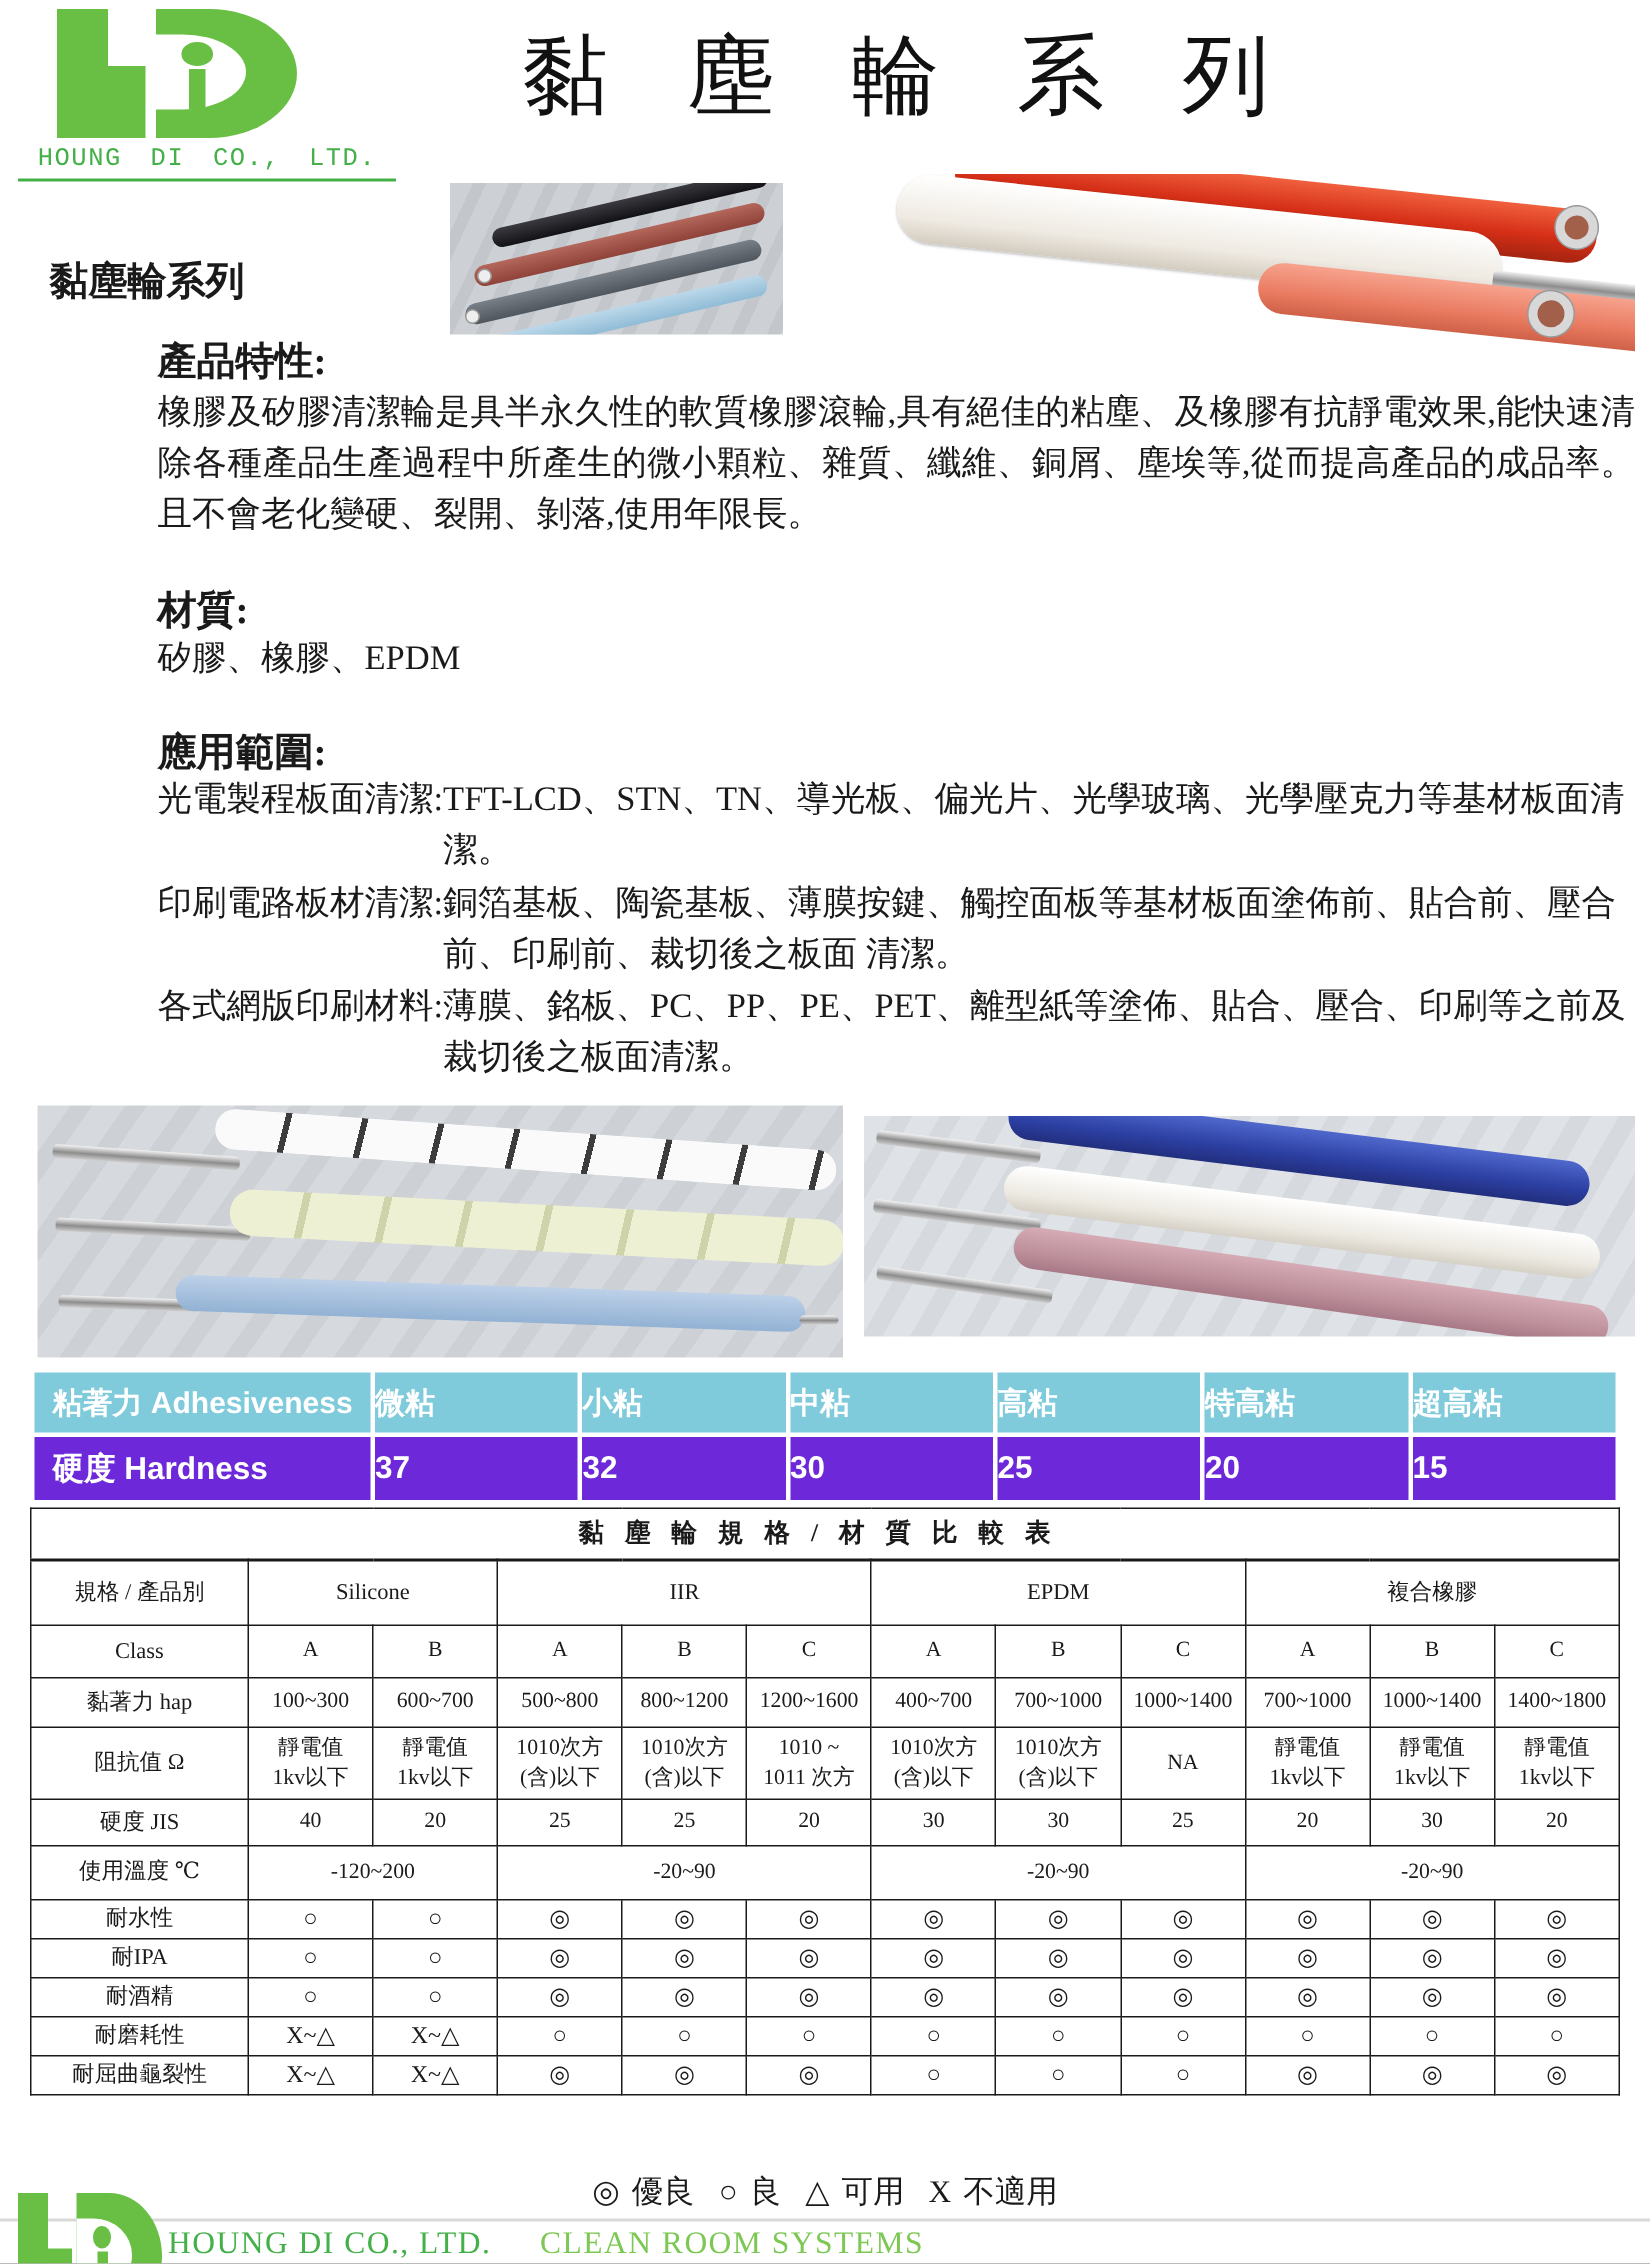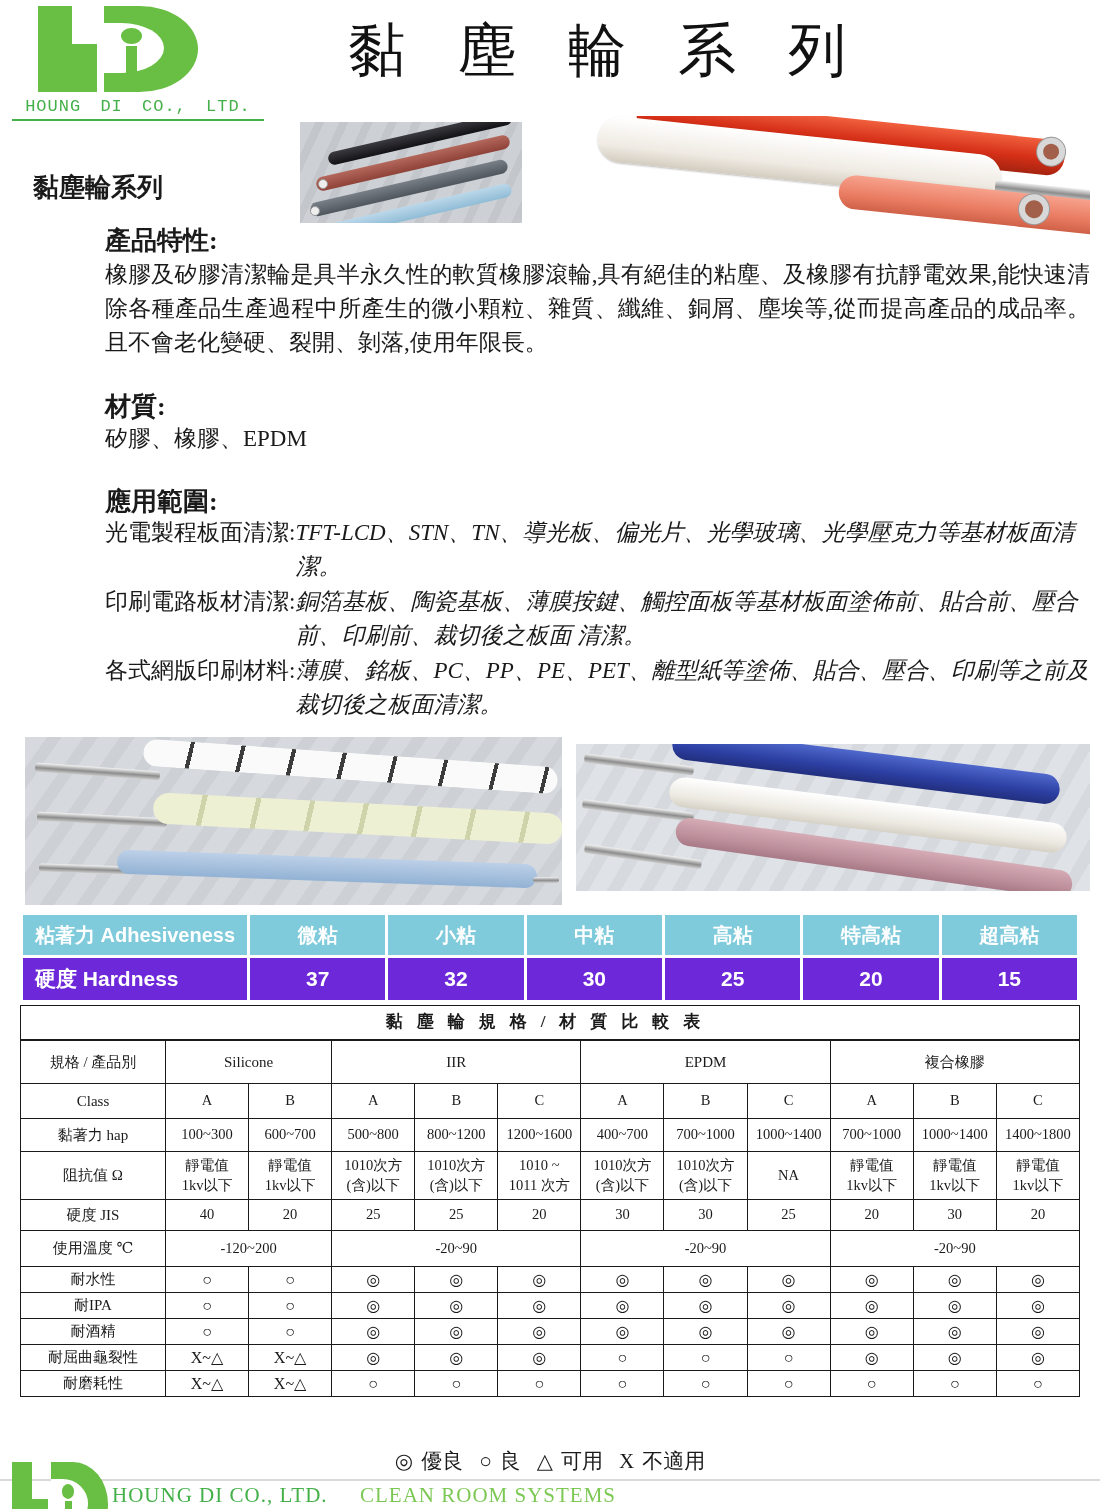--- a/index.html
+++ b/index.html
@@ -43,26 +43,26 @@
   .img-bot-right { left:576px; top:744px; width:514px; height:147px;
     background:repeating-linear-gradient(120deg,#dfe2e6 0 16px,#d6d9de 16px 28px); }
   .cap { position:absolute; width:10px; height:10px; border-radius:50%; background:#eee; border:1px solid #999; }
   
   .series-heading { position:absolute; left:33px; top:170px; font-size:26px; font-weight:700; }
   .sec-h { position:absolute; font-size:26px; font-weight:700; }
   .body-p { position:absolute; font-size:23px; line-height:34px; text-align:justify; }
   .apps { position:absolute; left:105px; top:516px; width:992px; }
   .app-row { display:flex; margin-bottom:1px; }
   .app-label { flex:0 0 auto; font-size:23px; line-height:34px; white-space:nowrap; }
-  .app-text { flex:1; font-size:23px; line-height:34px;font-style:italic; }
+  .app-text { flex:1; font-size:23px; line-height:34px; }
   
   .adh-table { position:absolute; left:20px; top:912px; width:1060px;
     border-collapse:separate; border-spacing:3px;
     font-family:"Liberation Sans","DejaVu Sans",sans-serif; table-layout:fixed; }
-  .adh-table td { text-align:center; vertical-align:middle; color:#fff; }
+  .adh-table td { text-align:left; vertical-align:middle; color:#fff; }
   .adh-table .lab { text-align:left; padding-left:12px; }
   .adh-table tr.hdr td { background:#7fcbdb; height:40px; font-size:20px; font-weight:700; }
   .adh-table tr.val td { background:#6d28d9; height:42px; font-size:21px; font-weight:700; }
   
   .spec-table { position:absolute; left:20px; top:1005px; width:1060px;
     border-collapse:collapse; table-layout:fixed;padding-left:22px; }
   .spec-table td { border:1px solid #1a1a1a; text-align:center; vertical-align:middle;
     font-size:14.5px; white-space:pre-line; line-height:1.35; }
   .spec-table .tl { font-size:17px; font-weight:700; letter-spacing:14px; height:34px; border-bottom:2px solid #1a1a1a; }
   .tr-group td { height:44px; font-size:15px; }
@@ -330,46 +330,46 @@
           <td>◎</td>
           <td>◎</td>
           <td>◎</td>
           <td>◎</td>
           <td>◎</td>
           <td>◎</td>
           <td>◎</td>
           <td>◎</td>
         </tr>
         <tr class="tr-sym">
+          <td class="rowlab">耐磨耗性</td>
+          <td>X~△</td>
+          <td>X~△</td>
+          <td>○</td>
+          <td>○</td>
+          <td>○</td>
+          <td>○</td>
+          <td>○</td>
+          <td>○</td>
+          <td>○</td>
+          <td>○</td>
+          <td>○</td>
+        </tr>
+        <tr class="tr-sym">
           <td class="rowlab">耐屈曲龜裂性</td>
           <td>X~△</td>
           <td>X~△</td>
           <td>◎</td>
           <td>◎</td>
           <td>◎</td>
           <td>○</td>
           <td>○</td>
           <td>○</td>
           <td>◎</td>
           <td>◎</td>
           <td>◎</td>
-        </tr>
-        <tr class="tr-sym">
-          <td class="rowlab">耐磨耗性</td>
-          <td>X~△</td>
-          <td>X~△</td>
-          <td>○</td>
-          <td>○</td>
-          <td>○</td>
-          <td>○</td>
-          <td>○</td>
-          <td>○</td>
-          <td>○</td>
-          <td>○</td>
-          <td>○</td>
         </tr>
       </tbody>
   </table>
 
   <div class="legend" id="legend"><span class="item"><span class="sym">◎</span><span>優良</span></span><span class="item"><span class="sym">○</span><span>良</span></span><span class="item"><span class="sym">△</span><span>可用</span></span><span class="item"><span class="sym">X</span><span>不適用</span></span></div>
 
   <div class="footer-rule"></div>
   <div class="hdlogo logo-bot">
     <div class="p1"></div>
       <div class="p2"></div>

